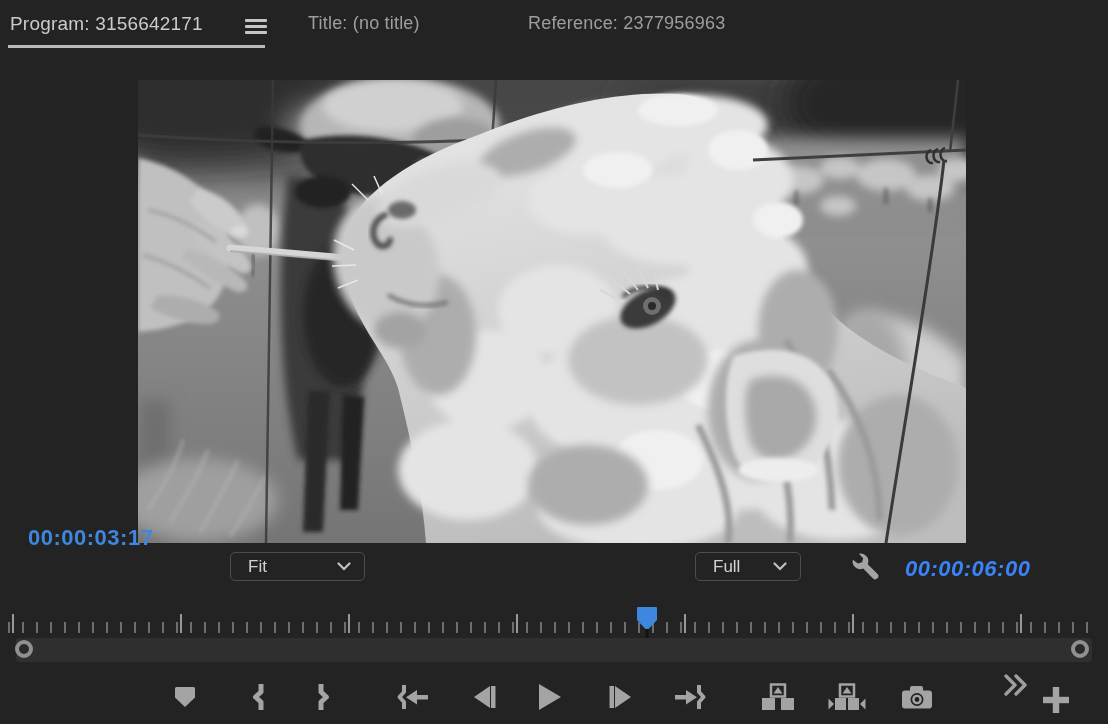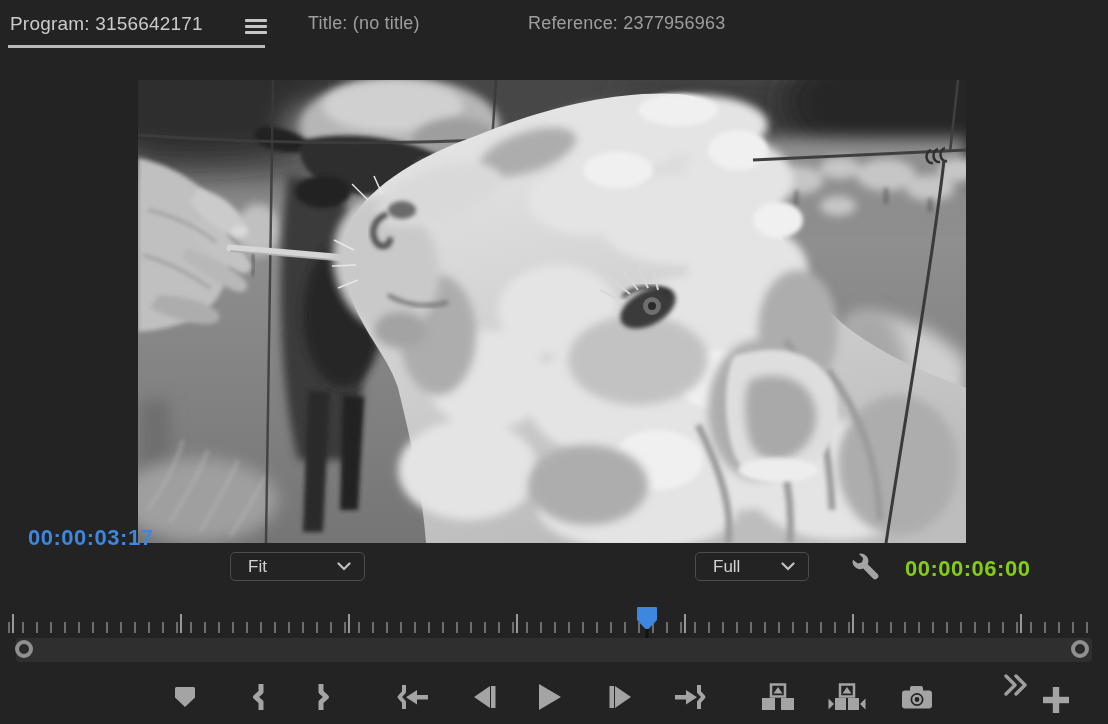--- a/index.html
+++ b/index.html
@@ -15,27 +15,27 @@
   .hamburger{left:245px;top:19px;width:22px;height:16px;}
   .hamburger span{display:block;height:2.6px;background:#c6c6c6;margin-bottom:3.6px;border-radius:1px;}
   .dim-label{top:13px;font-size:18px;color:#9e9e9e;letter-spacing:.2px;}
 
   
   .monitor{left:138px;top:80px;width:828px;height:463px;background:#777;}
   .monitor svg{display:block;width:100%;height:100%;}
 
   
   .timecode{left:28px;top:525px;font-size:22px;font-weight:700;color:#3d87de;letter-spacing:.5px;}
-  .duration{left:905px;top:556px;font-size:22px;font-weight:700;color:#84cc16;letter-spacing:.5px;}
+  .duration{left:905px;top:556px;font-size:22px;font-weight:700;color:#3b82f6;letter-spacing:.5px;font-style:italic;}
   .dropdown{top:552px;height:29px;border:1.5px solid #4d4d4d;border-radius:5px;
             display:flex;align-items:center;justify-content:space-between;
             box-sizing:border-box;padding:0 13px 0 17px;background:#232323;}
   .dropdown .val{font-size:17px;color:#d2d2d2;}
   .dd-fit{left:230px;width:135px;}
-  .dd-full{left:695px;width:114px;}
+  .dd-full{left:695px;width:106px;}
   .chev{width:14px;height:9px;}
   .wrench-btn{left:845px;top:551px;width:40px;height:36px;}
 
   
   .ruler{left:0;top:611px;width:1108px;height:23px;}
   .ruler-minor{position:absolute;left:8px;right:8px;bottom:1px;height:11px;
     background-image:repeating-linear-gradient(to right,#6e6e6e 0 2px,transparent 2px 14px);}
   .ruler-major{position:absolute;left:12px;right:0;bottom:1px;height:19px;
     background-image:repeating-linear-gradient(to right,#989898 0 2px,transparent 2px 168px);}
   .playhead{left:635px;top:605px;width:24px;height:34px;}

